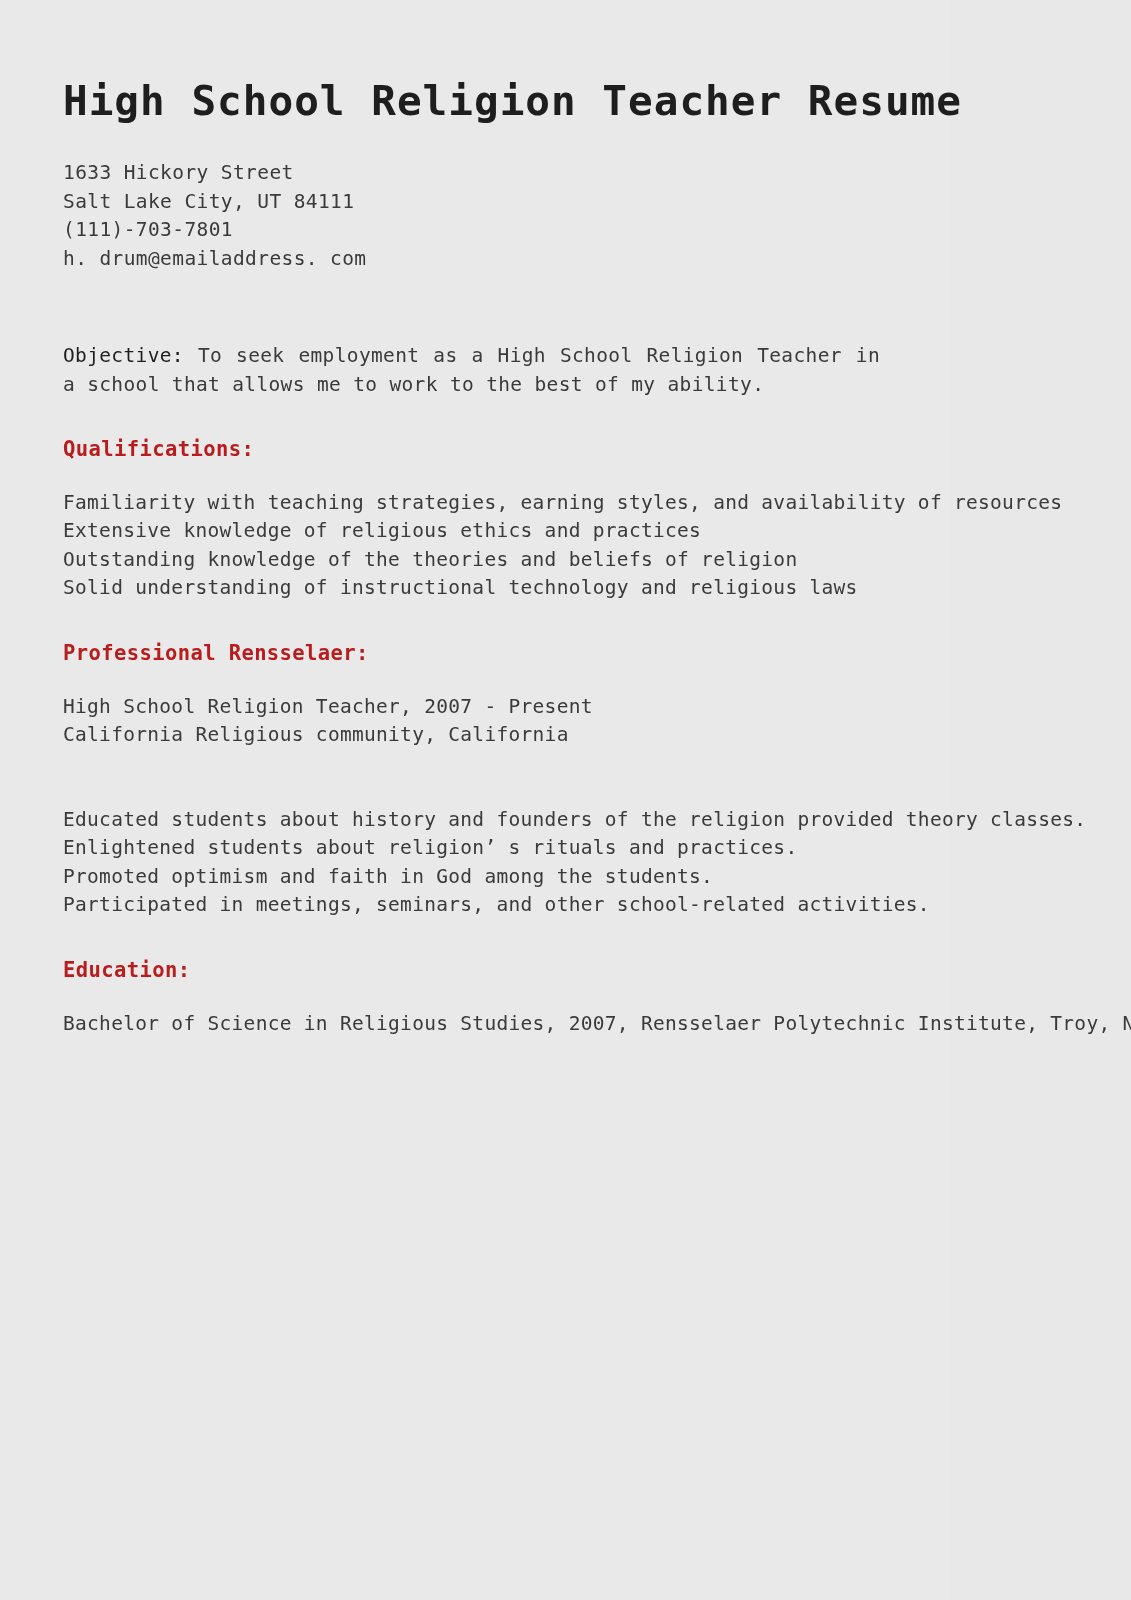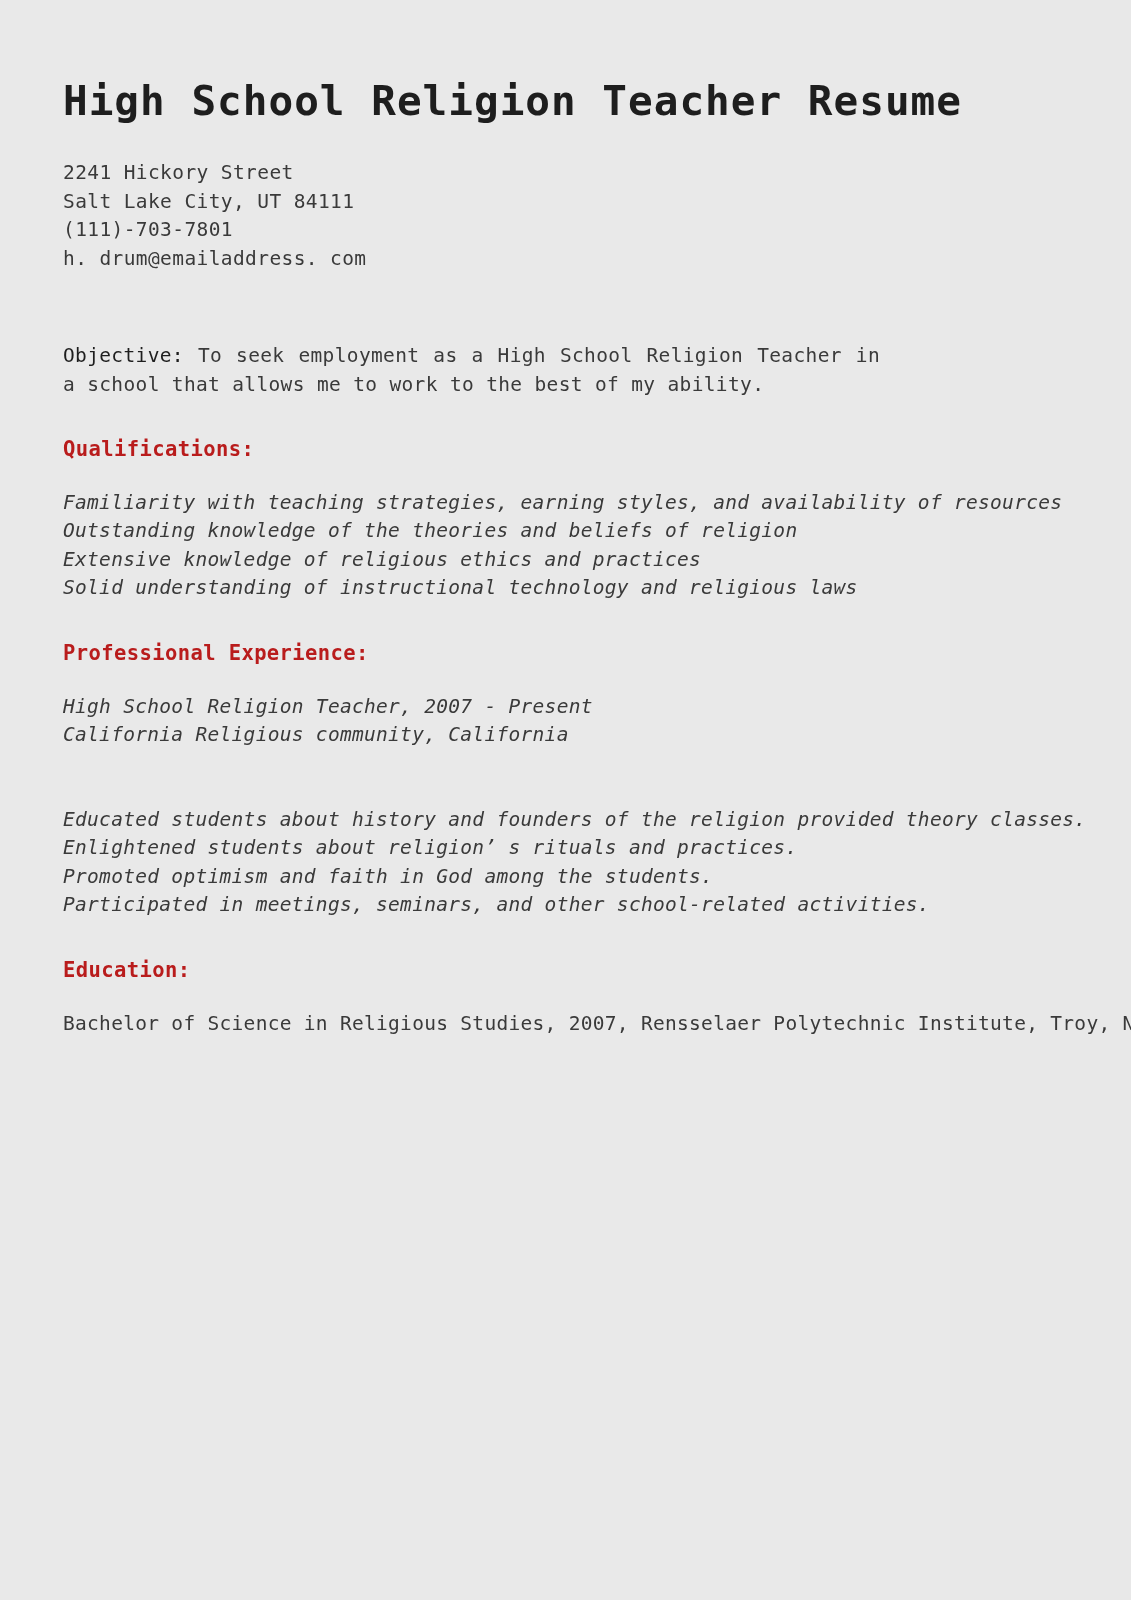--- a/index.html
+++ b/index.html
@@ -63,21 +63,20 @@
     color: #b91c1c;
     letter-spacing: 0.4px;
     margin-top: 38px;
   }
   .body-list {
     margin-top: 28px;
     font-size: 19.5px;
     line-height: 28.5px;
     letter-spacing: 0.3px;
     color: #3a3a3a;
-    font-style: italic;
   }
   .body-line {
     white-space: pre;
   }
   .subblock {
     margin-top: 28px;
   }
   .spacer-small {
     height: 28px;
   }
@@ -91,40 +90,40 @@
   }
 </style>
 </head>
 <body>
 
 <div class="page">
 
   <h1 class="doc-title">High School Religion Teacher Resume</h1>
 
   <div class="contact-block">
-    <div class="contact-line">2241 Hickory Street</div>
+    <div class="contact-line">1633 Hickory Street</div>
     <div class="contact-line">Salt Lake City, UT 84111</div>
     <div class="contact-line">(111)-703-7801</div>
     <div class="contact-line">h. drum@emailaddress. com</div>
   </div>
 
   <div class="section-gap"></div>
 
   <p class="objective-para"><span class="lbl">Objective:</span><span> To seek employment as a High School Religion Teacher in a school that allows me to work to the best of my ability.</span></p>
 
   <div class="heading">Qualifications:</div>
 
   <div class="body-list">
     <div class="body-line">Familiarity with teaching strategies, earning styles, and availability of resources</div>
+    <div class="body-line">Extensive knowledge of religious ethics and practices</div>
     <div class="body-line">Outstanding knowledge of the theories and beliefs of religion</div>
-    <div class="body-line">Extensive knowledge of religious ethics and practices</div>
     <div class="body-line">Solid understanding of instructional technology and religious laws</div>
   </div>
 
-  <div class="heading">Professional Experience:</div>
+  <div class="heading">Professional Rensselaer:</div>
 
   <div class="body-list subblock">
     <div class="body-line">High School Religion Teacher, 2007 - Present</div>
     <div class="body-line">California Religious community, California</div>
   </div>
 
   <div class="spacer-small"></div>
 
   <div class="body-list">
     <div class="body-line">Educated students about history and founders of the religion provided theory classes.</div>

